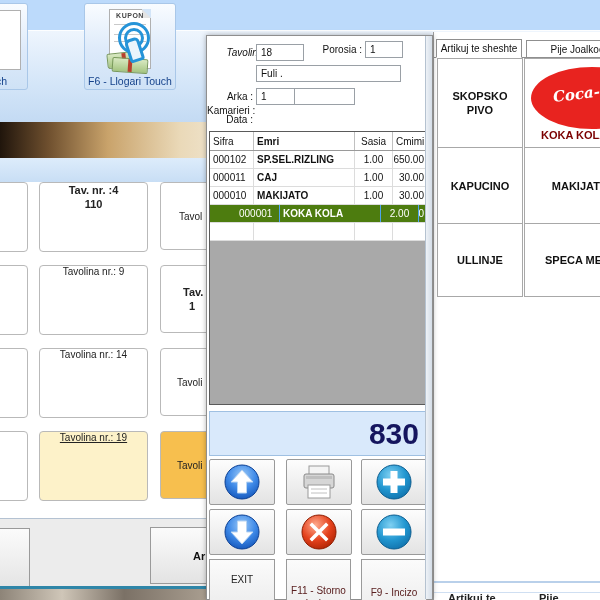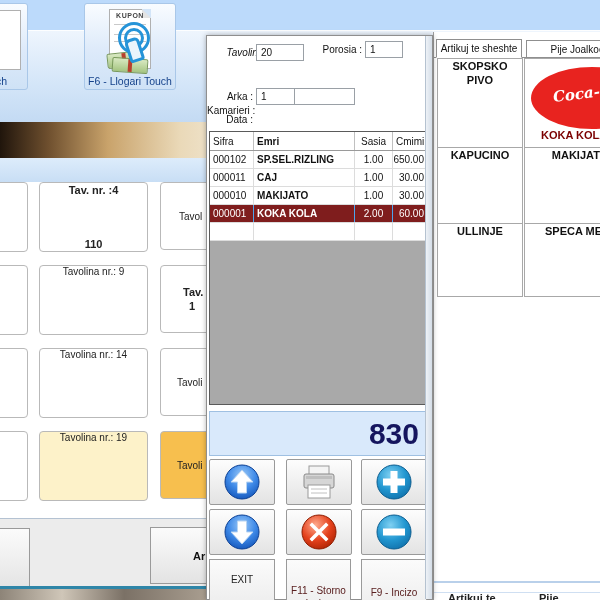--- a/index.html
+++ b/index.html
@@ -32,21 +32,21 @@
   
   .texture-band{left:0;top:122px;width:600px;height:36px;
     background:linear-gradient(90deg,#20150c,#6e4f2e 8%,#c9a36b 18%,#ead9b8 30%,
       #f2e9d8 40%,#d8bf96 52%,#8a6642 62%,#b9905c 72%,#e3cfa8 85%,#efe6d2);}
   .blue-band2{left:0;top:158px;width:600px;height:24px;
     background:linear-gradient(#ddecfb,#c8def5);border-bottom:1px solid #e8f1fb;}
   .left-white{left:0;top:182px;width:600px;height:336px;background:#fff;}
 
   
   .tbl-btn{position:absolute;background:#fff;border:1px solid #b9b9b9;border-radius:4px;
-           display:flex;flex-direction:column;align-items:center;justify-content:space-between;
+           display:flex;flex-direction:column;align-items:center;justify-content:flex-start;
            text-align:center;color:#222;font-size:10px;}
   .tbl-btn.bold{font-weight:bold;font-size:11px;line-height:14px;}
   .tbl-btn.cut{align-items:flex-start;text-align:left;}
   .bottom-gray{left:0;top:518px;width:600px;height:68px;background:#ececec;
                border-top:1px solid #b4c2d2;}
   .gray-btn{position:absolute;background:linear-gradient(#fbfbfb,#e3e3e3);
             border:1px solid #9a9a9a;}
   .ar-btn{left:150px;top:527px;width:110px;height:57px;font-weight:bold;font-size:11px;
           display:flex;align-items:center;padding-left:42px;box-sizing:border-box;color:#111;}
   .teal-line{left:0;top:586px;width:207px;height:3px;background:#2f86a8;}
@@ -54,21 +54,21 @@
     background:linear-gradient(90deg,#8d8478,#cfc6b8 30%,#7b7166 60%,#a99e90);}
 
   
   .right-panel{left:433px;top:32px;width:167px;height:568px;background:#fff;
                border-left:1px solid #9f9f9f;}
   .tab{position:absolute;background:#fff;border:1px solid #8f8f8f;font-size:10px;
        display:flex;align-items:center;justify-content:center;color:#111;box-sizing:border-box;}
   .tab.active{border-bottom:1px solid #fff;z-index:2;}
   .tab-page-line{position:absolute;left:0;top:25px;width:167px;height:1px;background:#8f8f8f;}
   .prod-btn{position:absolute;background:#fff;border:1px solid #a8a8a8;
-            display:flex;justify-content:center;font-weight:bold;
+            display:flex;align-items:center;justify-content:center;font-weight:bold;
             font-size:11px;text-align:center;color:#111;overflow:hidden;line-height:14px;}
   .coke-ellipse{position:absolute;left:6px;top:8px;width:122px;height:62px;
                 background:#e8231f;border-radius:50%;}
   .coke-script{position:absolute;left:10px;top:26px;width:120px;text-align:center;
                font-family:"DejaVu Serif",serif;font-style:italic;font-weight:bold;
                color:#fff;font-size:15px;transform:rotate(-7deg);white-space:nowrap;}
   .koka-label{position:absolute;left:16px;bottom:5px;font-weight:bold;font-size:11px;
               color:#7b0000;z-index:2;white-space:nowrap;}
   .rp-divider{position:absolute;left:0;top:549px;width:167px;height:9px;background:#fff;
               border-top:2px solid #b9d0ea;border-bottom:1px solid #cfdff2;}
@@ -85,21 +85,21 @@
 
   .grid{position:absolute;left:2px;top:95px;width:219px;height:274px;
         border:1px solid #5a5a5a;background:#fff;display:flex;flex-direction:column;box-sizing:border-box;}
   .g-row{display:flex;height:17px;border-bottom:1px solid #dcdcdc;flex:0 0 auto;}
   .g-h{height:18px;border-bottom:1px solid #9a9a9a;background:#fff;}
   .g-c{border-right:1px solid #dcdcdc;font-size:10px;display:flex;align-items:center;
        padding:0 3px;box-sizing:border-box;overflow:hidden;white-space:nowrap;color:#111;}
   .g-h .g-c{border-right:1px solid #c0c0c0;}
   .w-sifra{width:44px;}.w-emri{width:101px;font-weight:bold;}.w-sasia{width:38px;justify-content:center;}
   .w-cmimi{flex:1;justify-content:flex-end;border-right:none;}
-  .g-row.sel{background:#7f1d1d;}
+  .g-row.sel{background:#4d7c0f;padding-left:26px;}
   .g-row.sel .g-c{color:#fff;border-right-color:#4da4ec;}
   .g-filler{flex:1;background:#a9a9a9;}
 
   .total-box{position:absolute;left:2px;top:375px;width:219px;height:45px;
              background:#d9e9fb;border:1px solid #9fc0e2;box-sizing:border-box;
              display:flex;align-items:center;justify-content:flex-end;padding-right:8px;
              font-size:30px;font-weight:bold;color:#15155e;}
 
   .act-btn{position:absolute;width:66px;height:46px;border:1px solid #9a9a9a;border-radius:2px;
            background:linear-gradient(#fdfdfd,#e3e3e3);display:flex;align-items:center;
@@ -170,21 +170,21 @@
 
   <div class="tbl-btn" style="left:-30px;top:348px;width:56px;height:68px;"></div>
   <div class="tbl-btn" style="left:39px;top:348px;width:107px;height:68px;">
     <div>Tavolina nr.: 14</div>
   </div>
   <div class="tbl-btn cut" style="left:160px;top:348px;width:100px;height:68px;justify-content:center;padding-left:16px;box-sizing:border-box;">
     <div>Tavoli</div>
   </div>
 
   <div class="tbl-btn" style="left:-30px;top:431px;width:56px;height:68px;"></div>
-  <div class="tbl-btn" style="left:39px;top:431px;width:107px;height:68px;background:#fdf2c9;">
+  <div class="tbl-btn" style="left:39px;top:431px;width:107px;height:68px;background:#fdf2c9;text-decoration:underline;">
     <div>Tavolina nr.: 19</div>
   </div>
   <div class="tbl-btn cut" style="left:160px;top:431px;width:100px;height:68px;background:#f7bf4e;justify-content:center;padding-left:16px;box-sizing:border-box;">
     <div>Tavoli</div>
   </div>
 
   <div class="abs bottom-gray"></div>
   <div class="gray-btn" style="left:-20px;top:528px;width:48px;height:62px;"></div>
   <div class="gray-btn ar-btn">
     <span>Ar</span>
@@ -229,25 +229,26 @@
       <span>Artikuj te</span>
     </div>
     <div class="rp-frag" style="left:105px;">
       <span>Pije</span>
     </div>
   </div>
 
   <div class="abs mid-panel">
 
     <div class="f-label" style="left:16px;top:11px;width:46px;font-style:italic;">Tavolina :</div>
-    <div class="f-field" style="left:49px;top:8px;width:42px;">20</div>
+    <div class="f-field" style="left:49px;top:8px;width:42px;">18</div>
     <div class="f-label" style="left:105px;top:8px;width:50px;">Porosia :</div>
     <div class="f-field" style="left:158px;top:5px;width:32px;">1</div>
 
     <div class="f-label" style="left:0;top:32px;width:46px;margin-top:37px;">Kamarieri :</div>
+    <div class="f-field" style="left:49px;top:29px;width:139px;">Fuli .</div>
 
     <div class="f-label" style="left:0;top:55px;width:46px;">Arka :</div>
     <div class="f-field" style="left:49px;top:52px;width:33px;">1</div>
     <div class="f-field" style="left:87px;top:52px;width:55px;"></div>
 
     <div class="f-label" style="left:0;top:78px;width:46px;">Data :</div>
 
     <div class="grid">
       <div class="g-row g-h">
         <div class="g-c w-sifra">Sifra</div>

